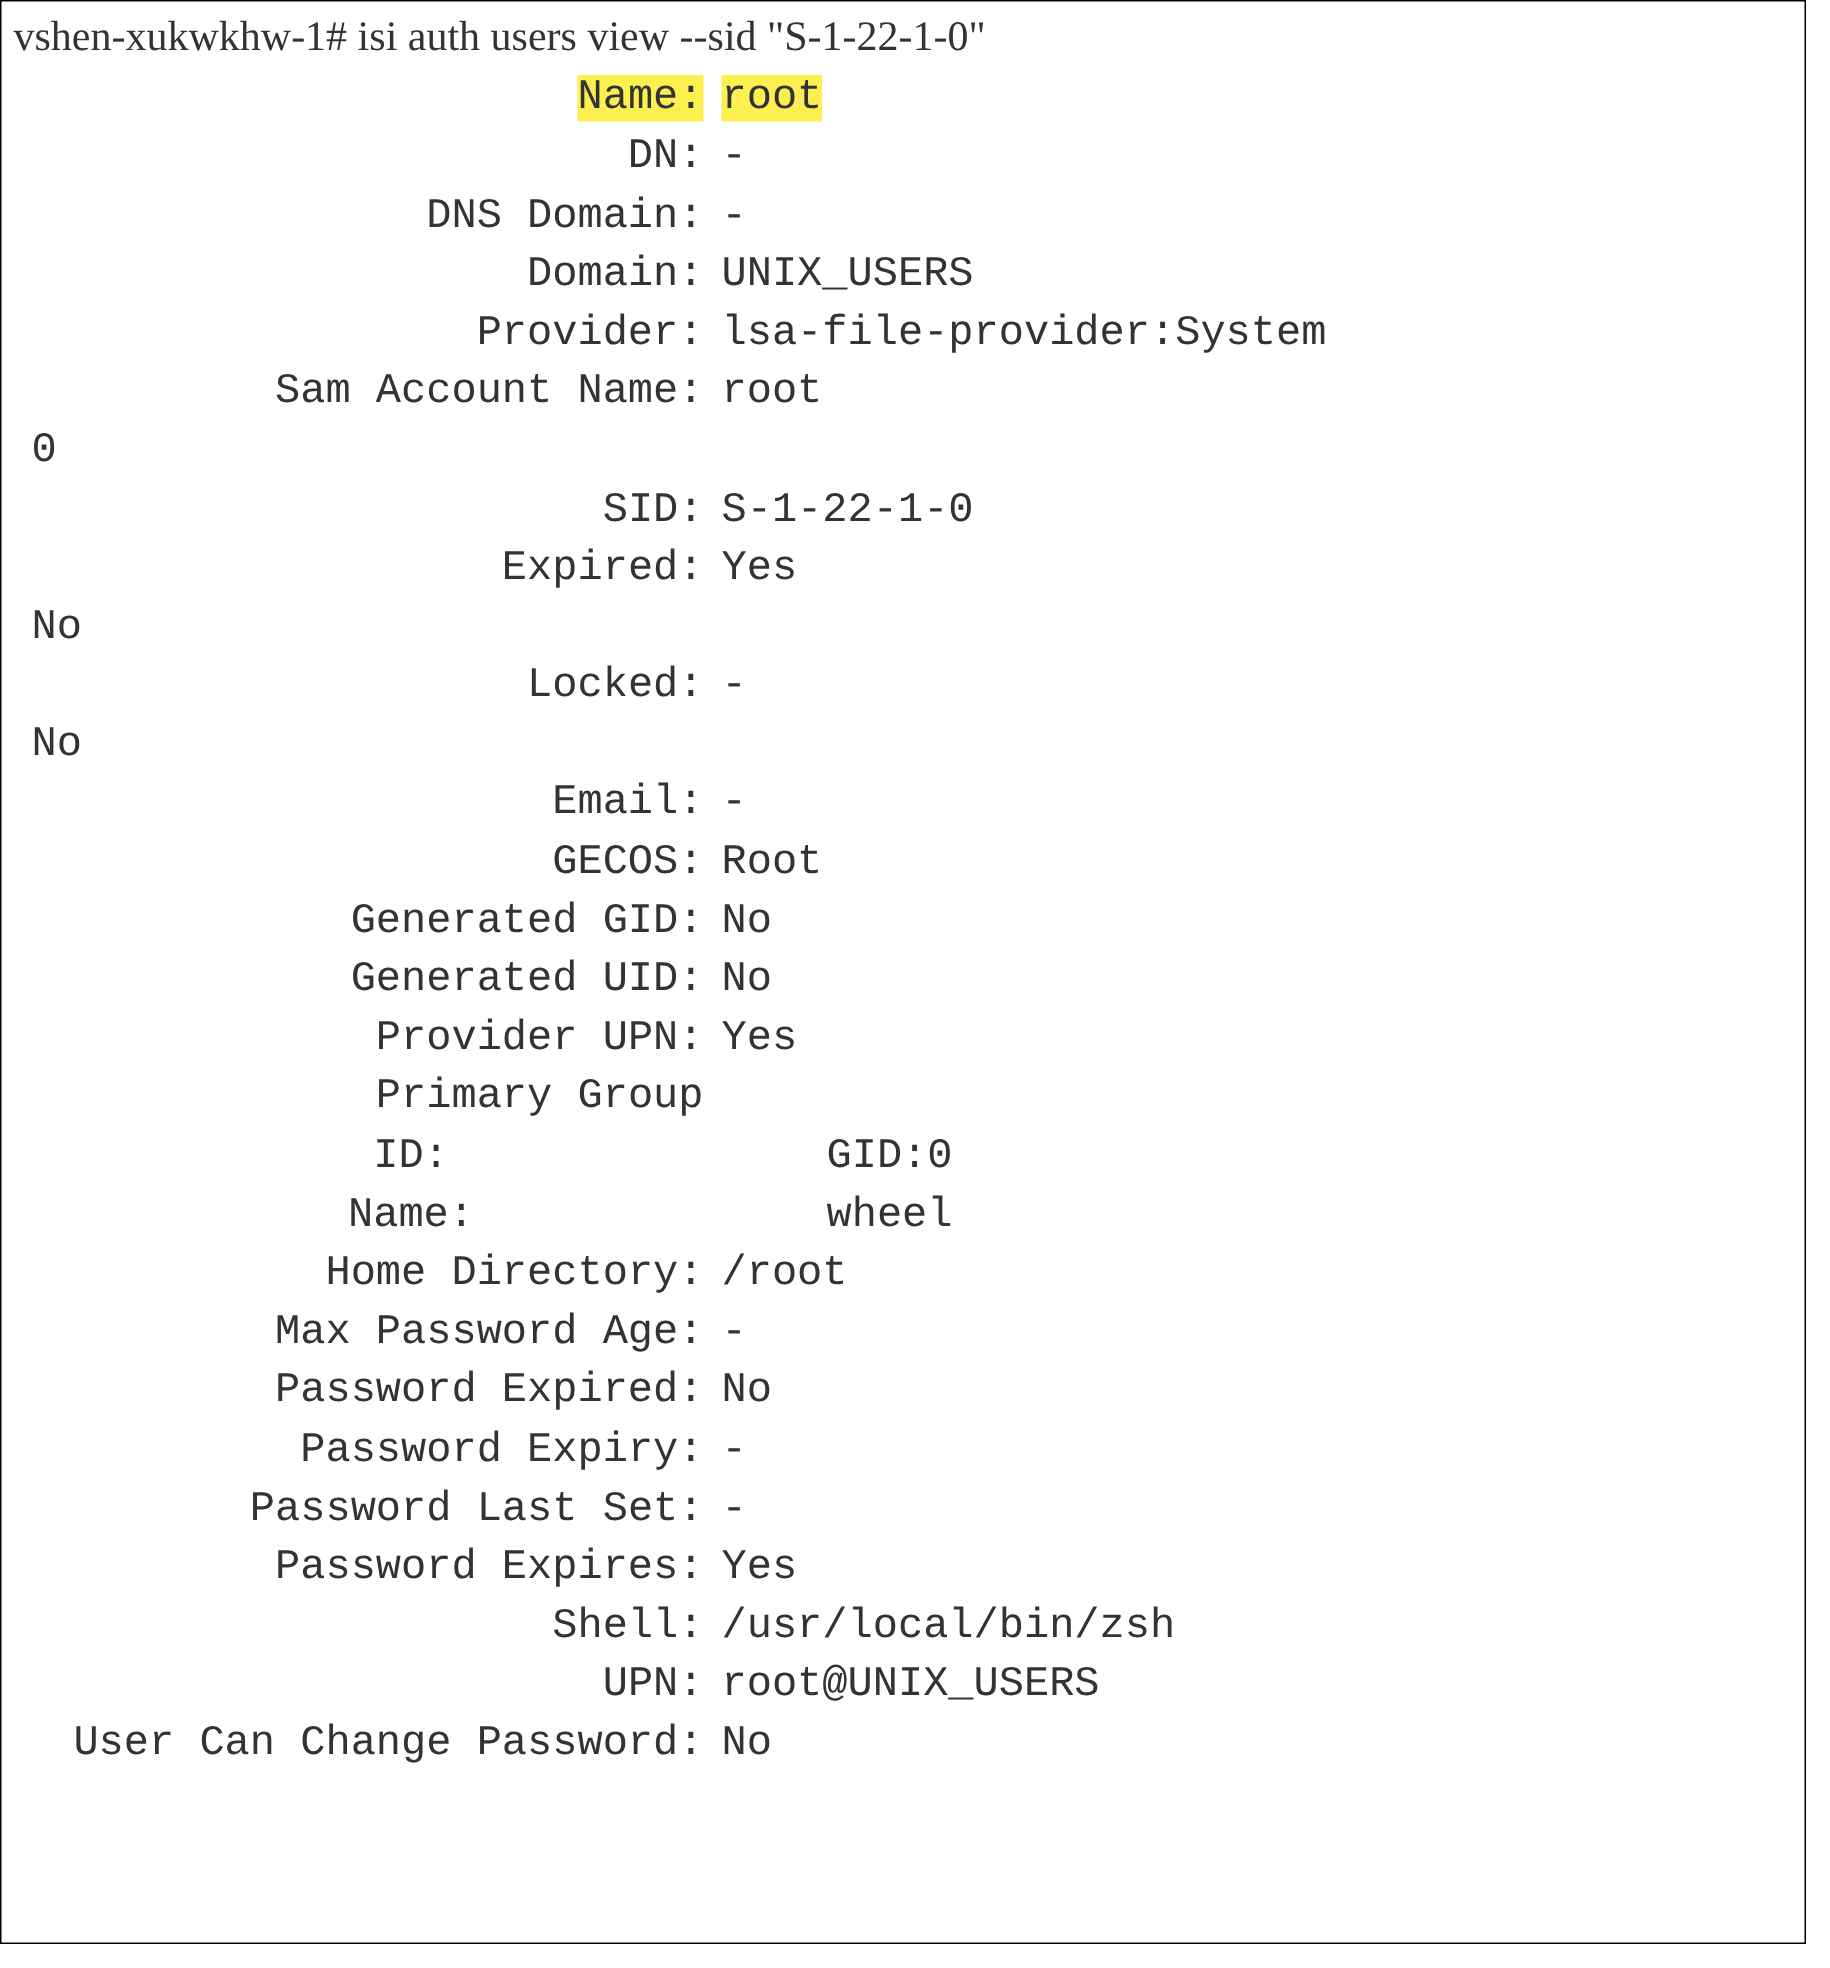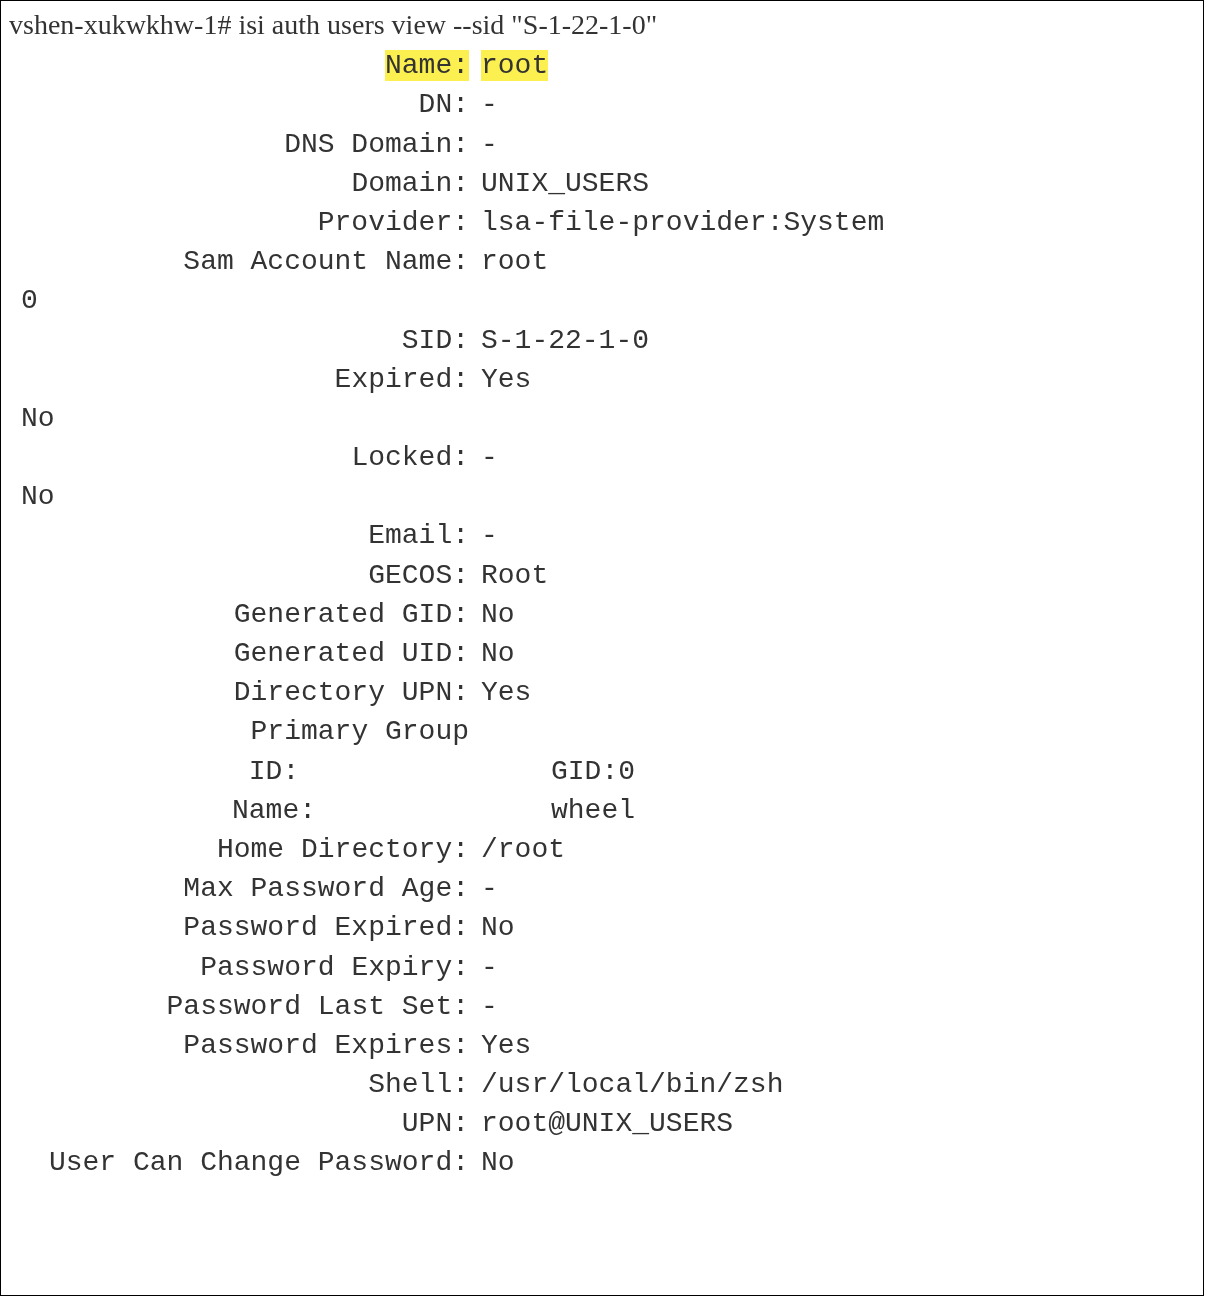--- a/index.html
+++ b/index.html
@@ -121,21 +121,21 @@
   <span class="label">Generated GID:</span>
   <span class="value">No</span>
 </div>
 
 <div class="row">
   <span class="label">Generated UID:</span>
   <span class="value">No</span>
 </div>
 
 <div class="row">
-  <span class="label">Directory UPN:</span>
+  <span class="label">Provider UPN:</span>
   <span class="value">Yes</span>
 </div>
 
 <div class="row">
   <span class="label">Primary Group</span>
   <span class="value"></span>
 </div>
 
 <div class="row">
   <span class="sub-label">ID:</span>

